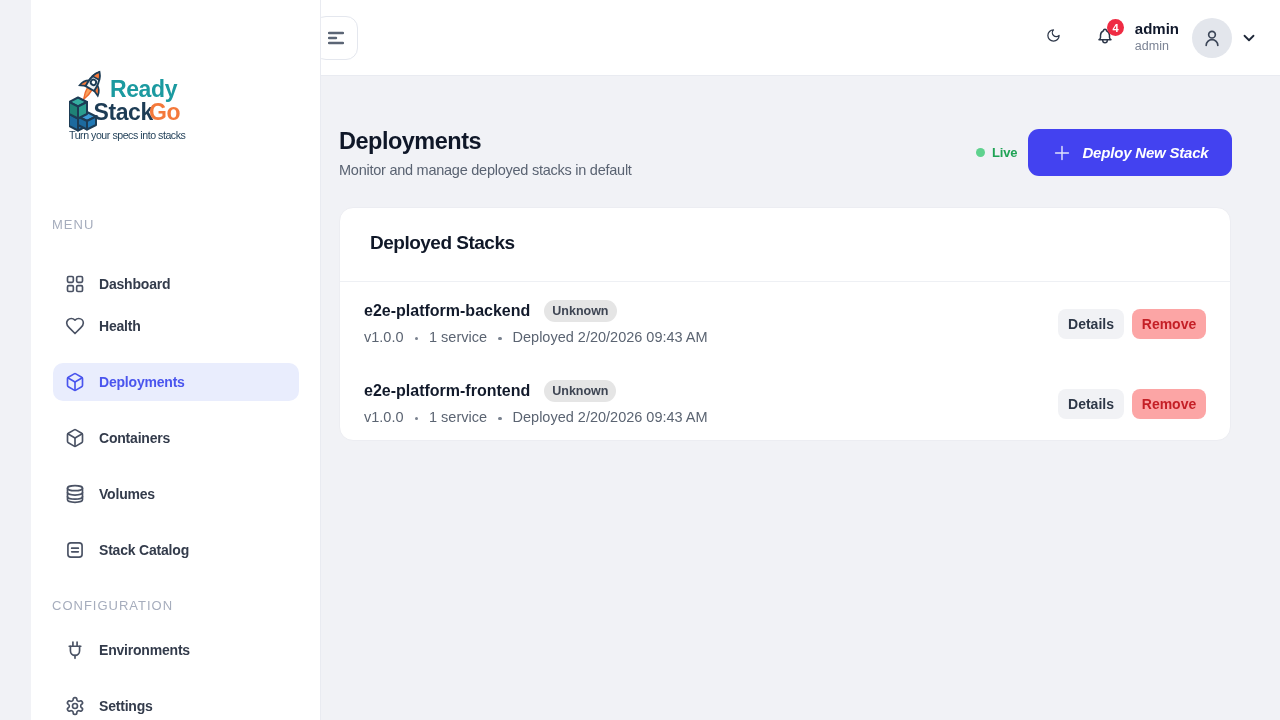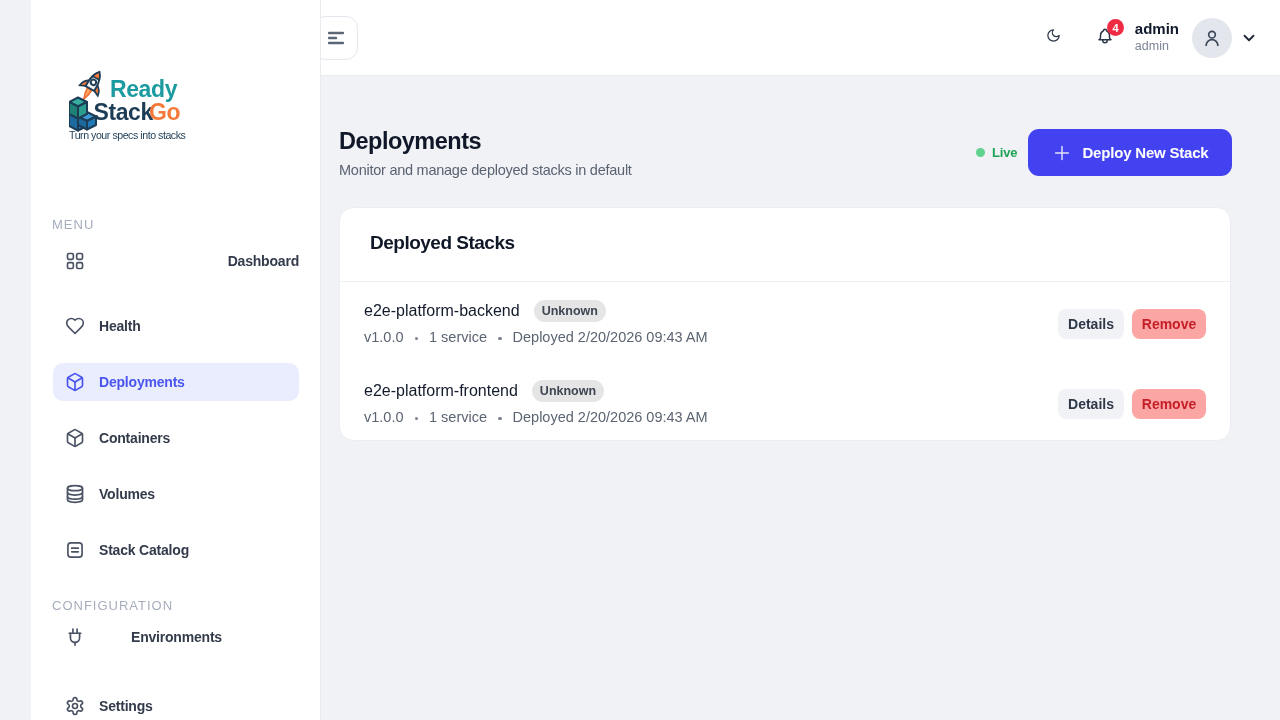--- a/index.html
+++ b/index.html
@@ -31,28 +31,28 @@
 .avatar { position:absolute; left:902px; top:18px; width:40px; height:40px; background:#e3e6ec; border-radius:50%; display:flex; align-items:center; justify-content:center; }
 .chev { position:absolute; left:950px; top:29px; width:18px; height:18px; }
 
 
 .main { position:absolute; left:290px; top:76px; width:990px; height:644px; }
 h1 { position:absolute; left:49px; font-size:23.5px; font-weight:bold; color:#0f1728; letter-spacing:-0.5px; }
 .sub { position:absolute; left:49px; font-size:14.5px; color:#5a6372; letter-spacing:-0.25px; }
 .live { position:absolute; left:686px; top:145px; display:flex; align-items:center; }
 .livedot { width:9px; height:9px; background:#5fd28e; border-radius:50%; margin-right:7px; }
 .livetx { font-size:13px; font-weight:bold; color:#1fa355; letter-spacing:-0.2px; }
-.deploybtn { position:absolute; left:738px; top:129px; width:204px; height:47px; background:#4342f0; border-radius:11px; color:#fff; display:flex; align-items:center; justify-content:center; font-size:15px; font-weight:bold; letter-spacing:-0.2px; }
+.deploybtn { position:absolute; left:738px; top:129px; width:204px; height:47px; background:#4342f0; border-radius:11px; color:#fff; display:flex; align-items:center; justify-content:center; font-size:15px; font-weight:bold; letter-spacing:-0.2px;font-style:italic; }
 .deploybtn svg { width:22px; height:22px; margin-right:9px; stroke:#dfe2fc; stroke-width:1.6; }
 
 .card { position:absolute; left:49px; top:131px; width:892px; height:234px; background:#fff; border:1px solid #ecedf2; border-radius:14px; }
 .cardhead { height:74px; border-bottom:1px solid #eef0f4; display:flex; align-items:center; padding-left:30px; padding-bottom:3px; font-size:19px; font-weight:bold; color:#101828; letter-spacing:-0.5px; }
 .row { position:relative; height:80px; }
 .rowtitle { position:absolute; left:24px; top:18px; display:flex; align-items:center; }
-.rowname { font-size:16px; font-weight:normal; color:#121a2b; }
+.rowname { font-size:16px; font-weight:bold; color:#121a2b; }
 .pillbadge { margin-left:14px; background:#e5e5e5; color:#3e4553; font-size:12.5px; font-weight:bold; border-radius:999px; padding:4px 8px; }
 .rowmeta { position:absolute; left:24px; top:47px; font-size:14.5px; color:#5b6472; }
 .rowmeta .dot { display:inline-block; width:3.5px; height:3.5px; border-radius:50%; background:#7a828f; margin:0 11px; vertical-align:2px; }
 .rowbtns { position:absolute; right:24px; top:27px; display:flex; }
 .btn-det { width:66px; height:30px; background:#f1f2f5; border-radius:8px; color:#2e3848; font-size:14px; font-weight:bold; display:flex; align-items:center; justify-content:center; }
 .btn-rem { width:74px; height:30px; background:#fca5a5; border-radius:8px; color:#c41f26; font-size:14px; font-weight:bold; display:flex; align-items:center; justify-content:center; margin-left:8px; }
 </style>
 </head>
 <body>
 
@@ -83,21 +83,21 @@
     </g>
     <text x="41" y="33" font-family="Liberation Sans" font-size="23" font-weight="bold" fill="#1b9aa0" letter-spacing="-0.4">Ready</text>
     <text x="24.5" y="56" font-family="Liberation Sans" font-size="23" font-weight="bold" fill="#1d3c55" letter-spacing="-0.4">Stack</text>
     <text x="80" y="56" font-family="Liberation Sans" font-size="23" font-weight="bold" fill="#f4793b" letter-spacing="-0.4">Go</text>
     <text x="0" y="75" font-family="Liberation Sans" font-size="10.6" fill="#1d3c55" letter-spacing="-0.45">Turn your specs into stacks</text>
   </svg>
   </div>
 
   <div class="menu-label" style="top:217px;">MENU</div>
 
-  <div class="item" style="top:242px;justify-content:space-between;">
+  <div class="item" style="top:265px;">
     <svg viewBox="0 0 24 24">
         <rect width="7" height="7" x="3" y="3" rx="1.5"></rect>
         <rect width="7" height="7" x="14" y="3" rx="1.5"></rect>
         <rect width="7" height="7" x="14" y="14" rx="1.5"></rect>
         <rect width="7" height="7" x="3" y="14" rx="1.5"></rect>
       </svg>
     <span>Dashboard</span>
   </div>
   <div class="item" style="top:307px;">
     <svg viewBox="0 0 24 24">
@@ -133,21 +133,21 @@
   <div class="item" style="top:531px;">
     <svg viewBox="0 0 24 24">
         <rect x="3.5" y="3.5" width="17" height="17" rx="3.5"></rect>
         <path d="M8 9.8h8M8 14.2h8"></path>
       </svg>
     <span>Stack Catalog</span>
   </div>
 
   <div class="menu-label" style="top:598px;">CONFIGURATION</div>
 
-  <div class="item" style="top:618px;gap:32px;">
+  <div class="item" style="top:631px;">
     <svg viewBox="0 0 24 24">
         <path d="M9.5 7V2.5"></path>
         <path d="M14.5 7V2.5"></path>
         <path d="M5 7.5h14"></path>
         <path d="M6.5 7.5v5.5a5.5 5.5 0 0 0 11 0V7.5"></path>
         <path d="M12 18.5V22"></path>
       </svg>
     <span>Environments</span>
   </div>
   <div class="item" style="top:687px;">

